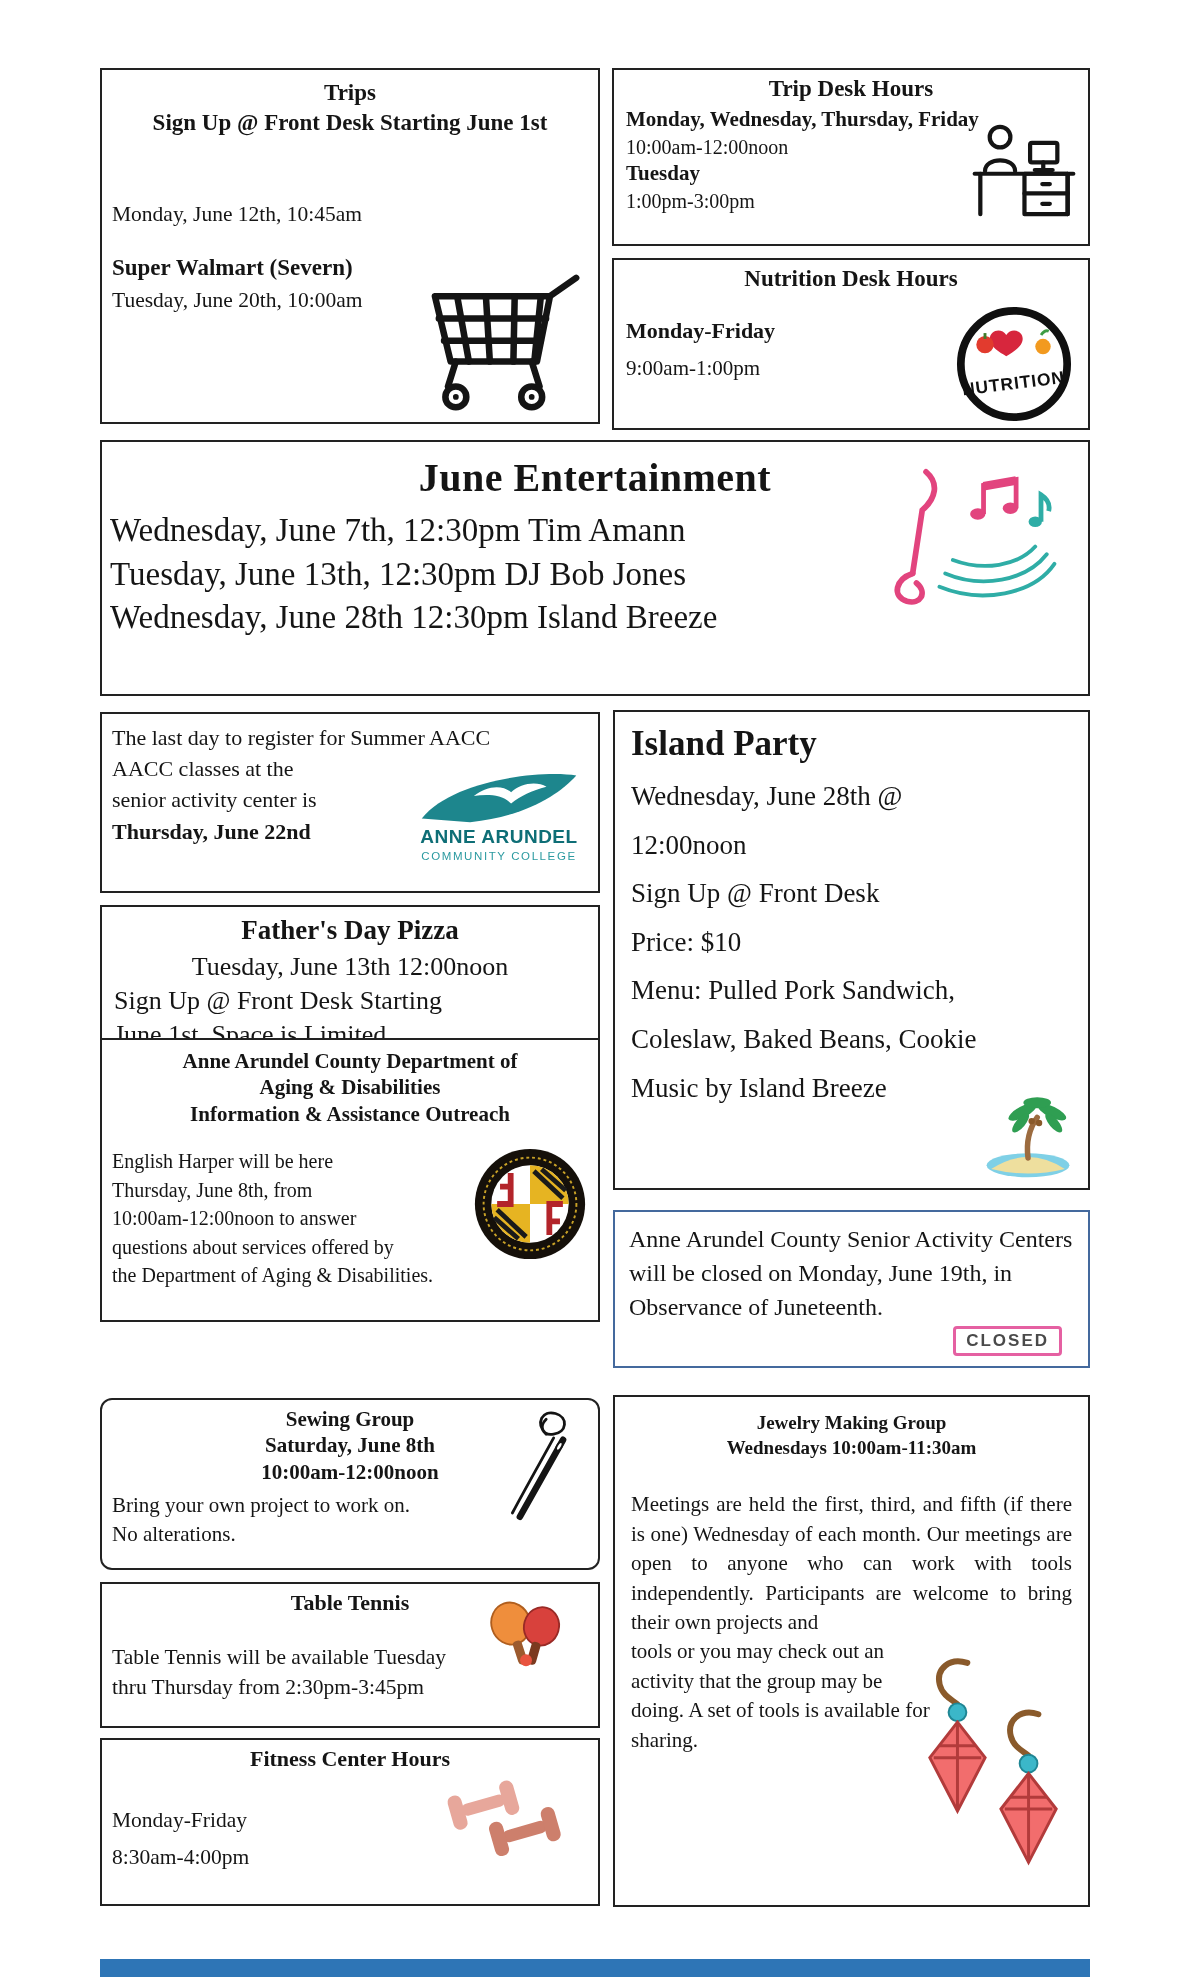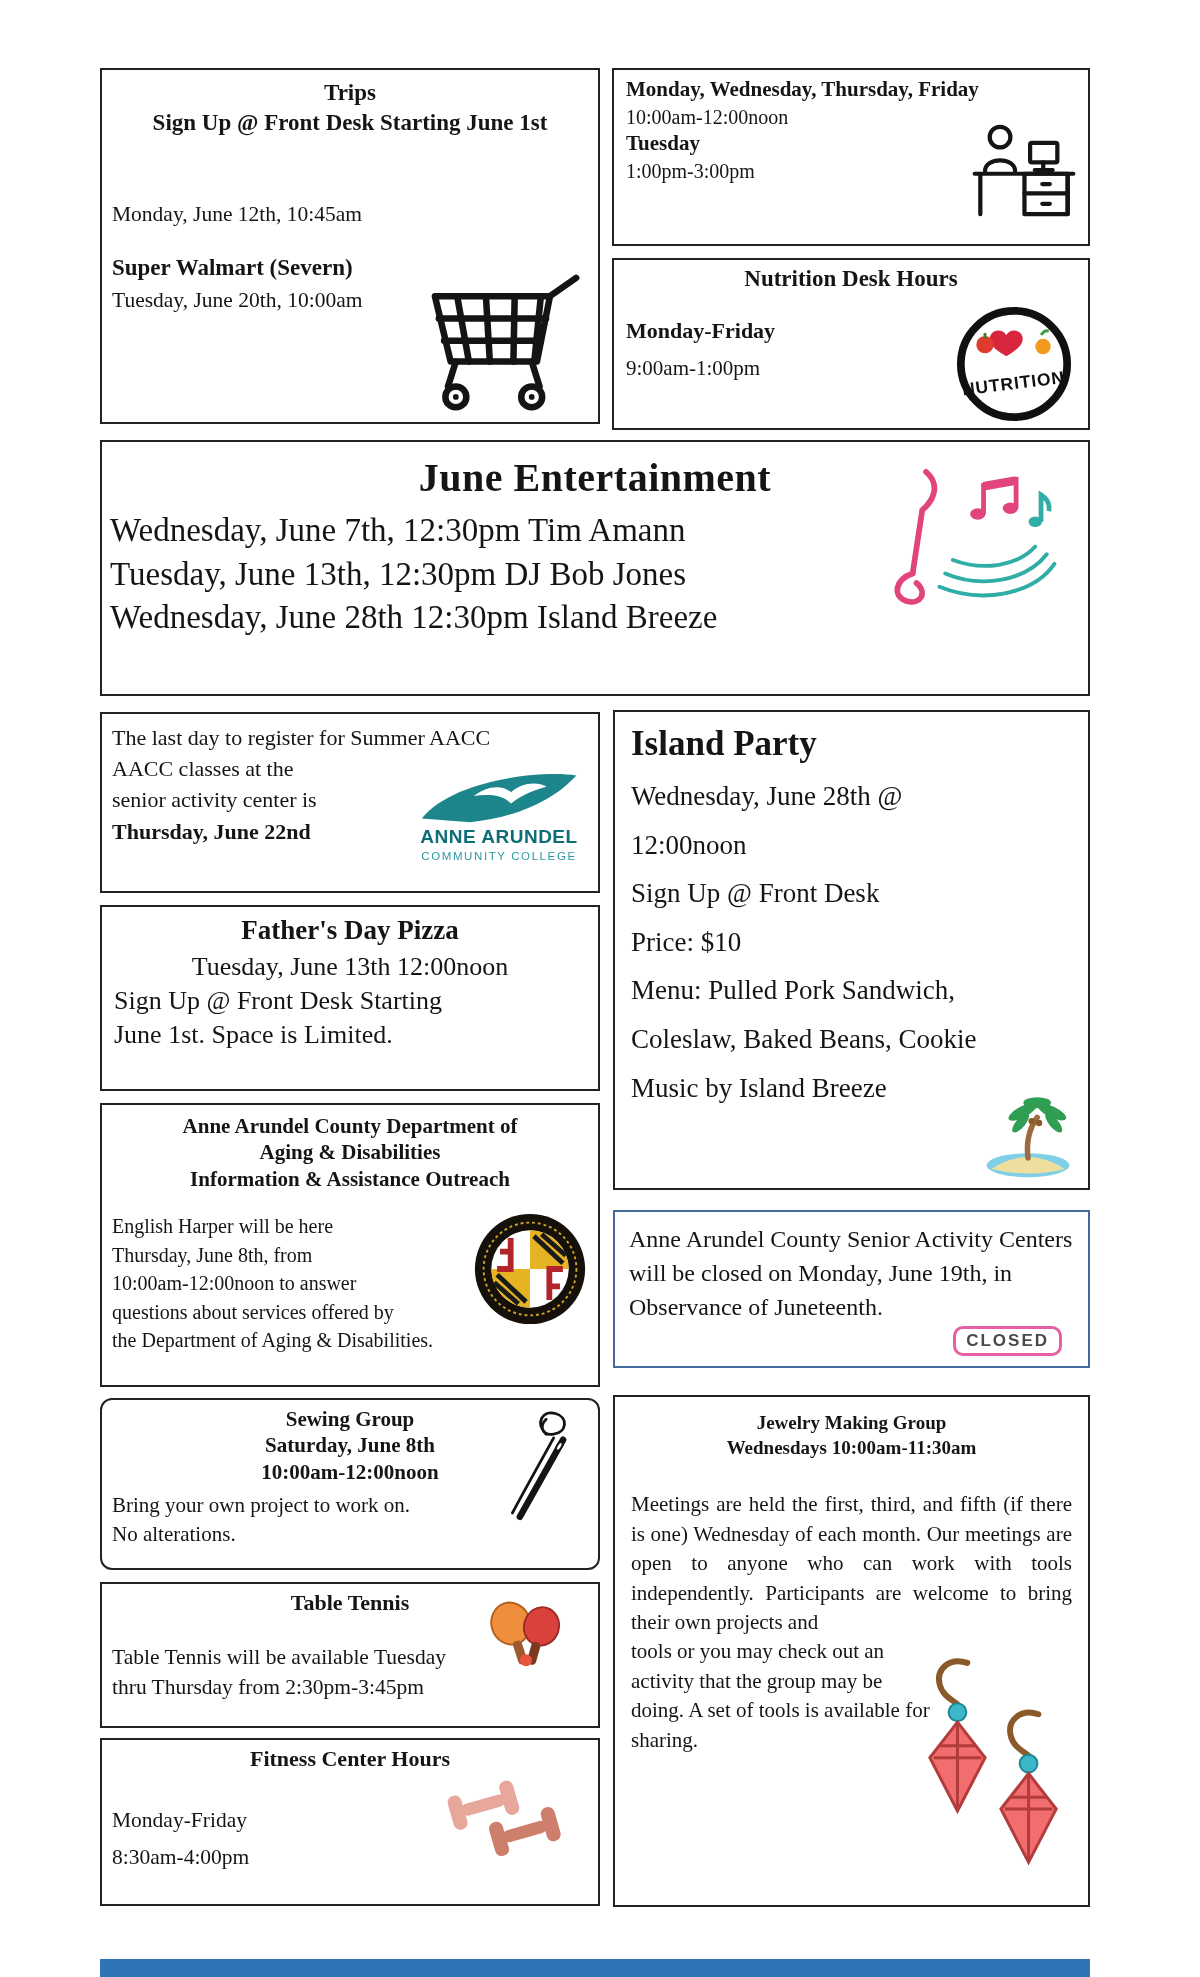--- a/index.html
+++ b/index.html
@@ -51,30 +51,30 @@
   #fathers .l1{font-size:26px;text-align:center;line-height:1.3;}
   #fathers .l2,#fathers .l3{font-size:26px;line-height:1.3;}
 
   
   #island{left:613px;top:710px;width:477px;height:480px;padding:12px 16px;}
   #island .title{font-size:35px;font-weight:bold;margin-bottom:8px;}
   #island .line{font-size:27px;line-height:1.8;}
   #island .palm{position:absolute;right:12px;bottom:8px;width:96px;height:92px;}
 
   
-  #aging{left:100px;top:1103px;width:500px;height:284px;padding:8px 10px;}
+  #aging{left:100px;top:1038px;width:500px;height:284px;padding:8px 10px;}
   #aging .ht{font-size:21px;font-weight:bold;text-align:center;line-height:1.26;}
   #aging .body{margin-top:20px;}
   #aging .bl{font-size:20px;line-height:1.42;}
   #aging .seal{position:absolute;right:10px;top:106px;width:116px;height:116px;}
 
   
   #juneteenth{left:613px;top:1210px;width:477px;height:158px;padding:10px 14px;border-color:#44699d;}
   #juneteenth .text{font-size:24px;line-height:1.42;}
-  .closed-sign{position:absolute;right:26px;bottom:10px;border:3px solid #e560a2;border-radius:10px;
+  .closed-sign{position:absolute;right:26px;bottom:10px;border:3px solid #e560a2;border-radius:4px;
                padding:2px 10px;font-family:"Liberation Sans",sans-serif;font-size:17px;
                letter-spacing:2px;color:#4a4a4a;font-weight:600;background:#fff;}
 
   
   #sewing{left:100px;top:1398px;width:500px;height:172px;padding:6px 10px;border-radius:12px;}
   #sewing .ht{font-size:21px;font-weight:bold;text-align:center;line-height:1.26;}
   #sewing .body{margin-top:6px;}
   #sewing .bl{font-size:21px;line-height:1.36;}
   #sewing .needle{position:absolute;right:16px;top:6px;width:82px;height:122px;}
 
@@ -127,20 +127,21 @@
         <path d="M32 74 L26 93 M90 74 L96 93"></path>
       </g>
       <circle cx="32" cy="101" r="8" fill="none" stroke="#141414" stroke-width="5"></circle>
       <circle cx="90" cy="101" r="8" fill="none" stroke="#141414" stroke-width="5"></circle>
       <circle cx="32" cy="101" r="2.2" fill="#141414"></circle>
       <circle cx="90" cy="101" r="2.2" fill="#141414"></circle>
     </svg>
   </section>
 
   <section class="box" id="tripdesk">
+    <div class="title">Trip Desk Hours</div>
     <div class="days">Monday, Wednesday, Thursday, Friday</div>
     <div class="hours">10:00am-12:00noon</div>
     <div class="days">Tuesday</div>
     <div class="hours">1:00pm-3:00pm</div>
     <svg class="desk" viewBox="0 0 115 110">
       <g fill="none" stroke="#141414" stroke-width="4.5" stroke-linecap="round" stroke-linejoin="round">
         <circle cx="32" cy="20" r="11"></circle>
         <path d="M16 56 C 16 41 48 41 48 56"></path>
         <rect x="64" y="26" width="29" height="21" rx="2"></rect>
         <path d="M78 47 V55 M69 55 H88"></path>

